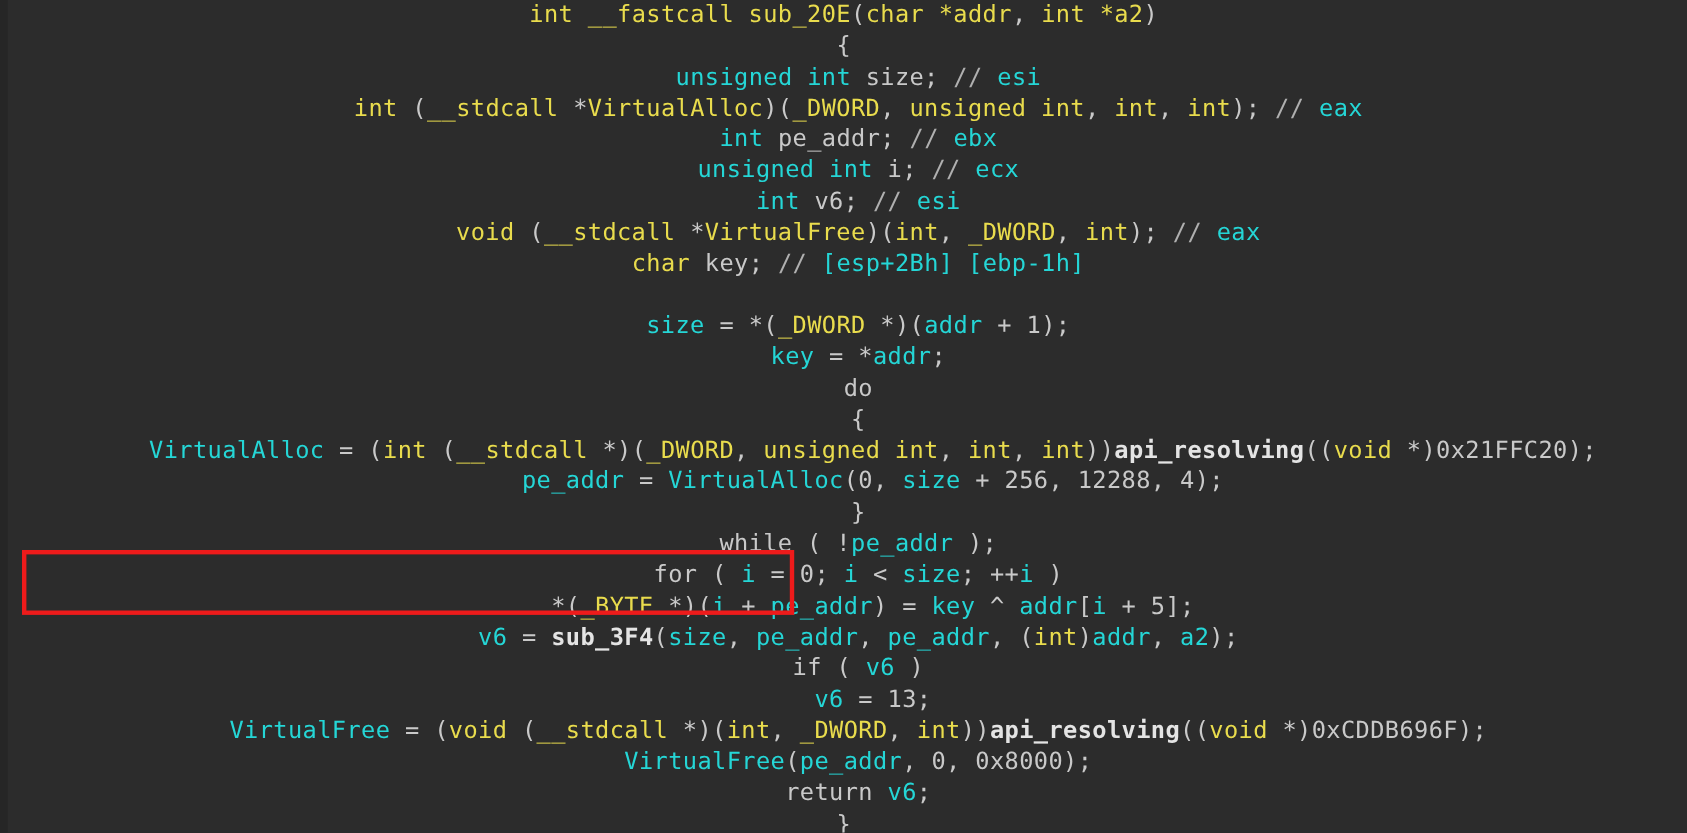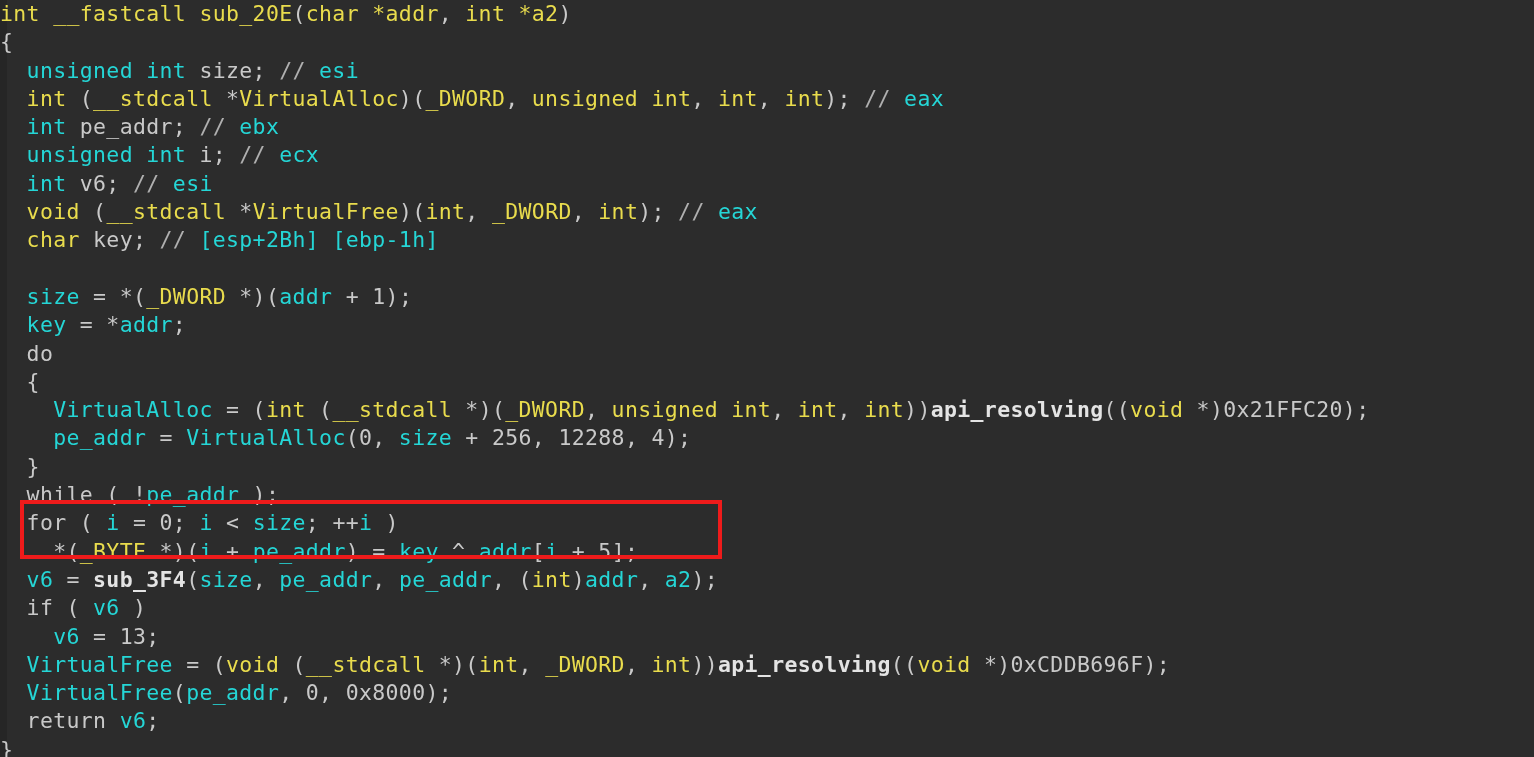--- a/index.html
+++ b/index.html
@@ -32,20 +32,21 @@
     font-size: 21.5px;
     line-height: 28.3px;
     letter-spacing: 0.35px;
     white-space: pre;
     color: #c8c8c8;
   }
   .ln {
     height: 28.3px;
     white-space: pre;
     position: relative;
+    text-align: center;
   }
   
   .kw   { color: #e9dc4d; }   
   .id   { color: #25d6d6; }   
   .pl   { color: #c9c9c9; }   
   .num  { color: #c9c9c9; }   
   .cmt  { color: #b0b0b0; }   
   .reg  { color: #25d6d6; }   
   .fn   { color: #e4e4e4; font-weight: bold; }   
 

